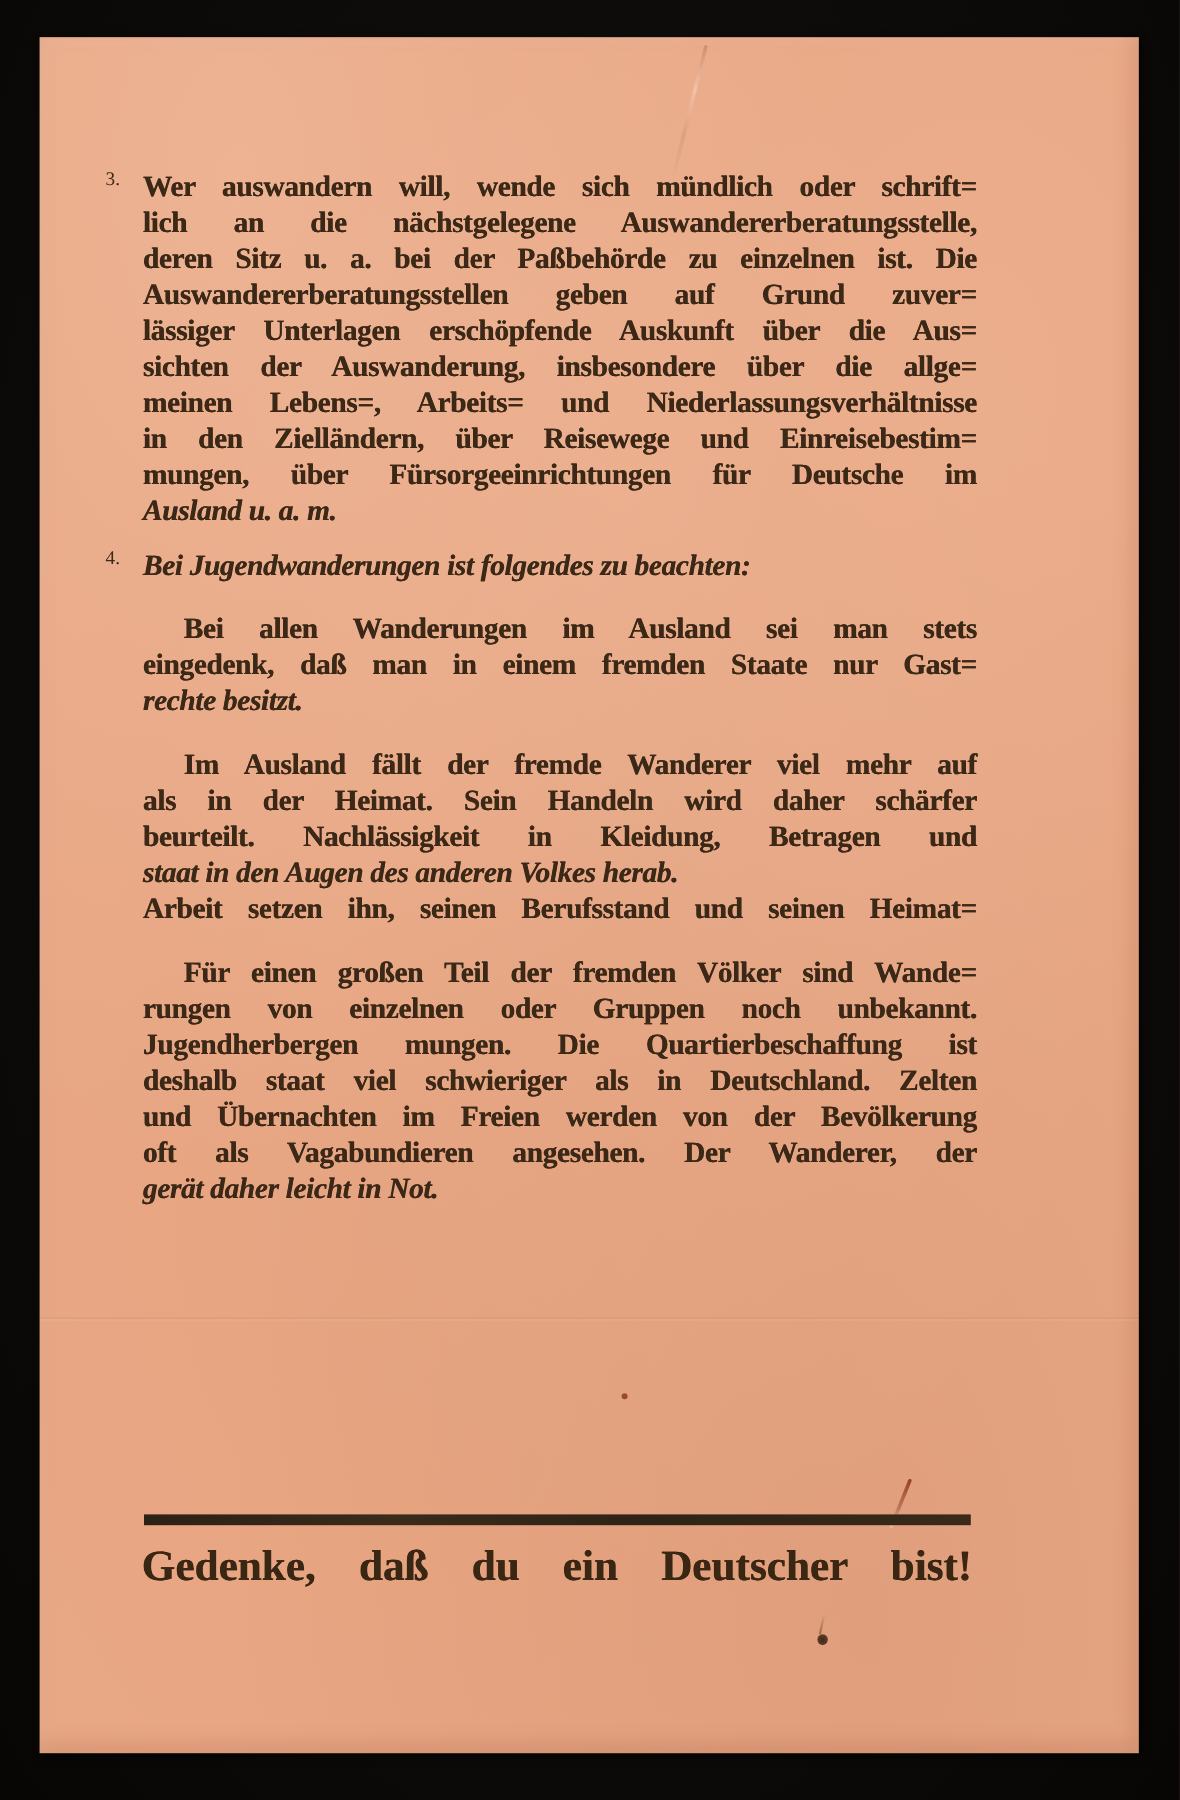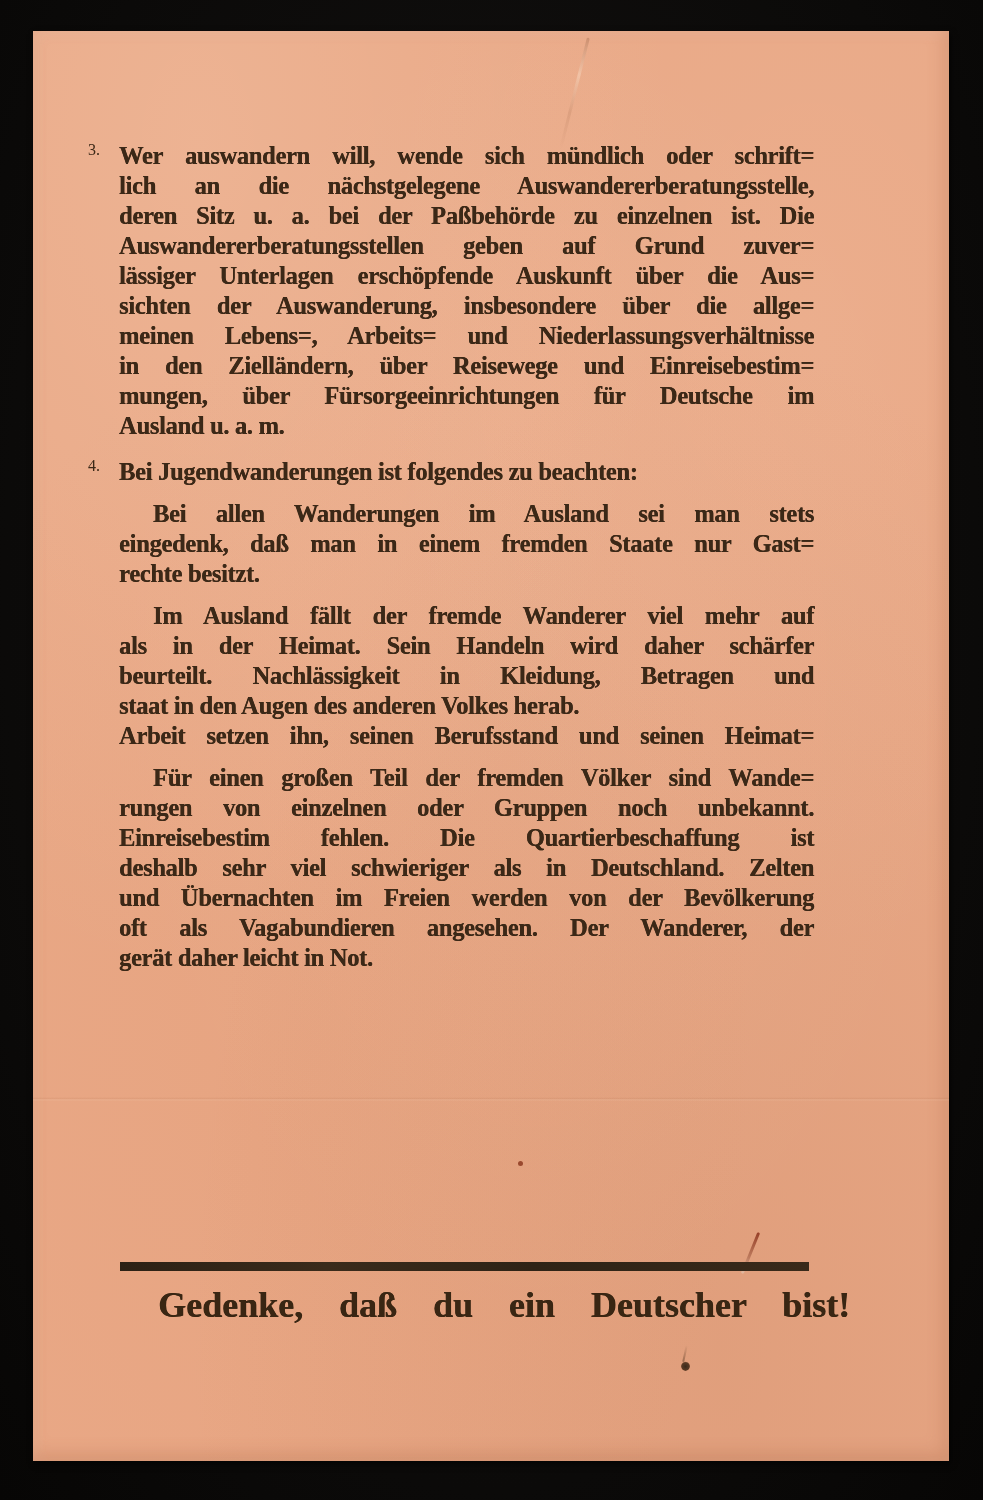--- a/index.html
+++ b/index.html
@@ -33,42 +33,41 @@
   }
   .line{
     font-size:24.5px;
     line-height:30px;
     font-weight:bold;
     letter-spacing:-0.3px;
     text-align:justify;
     text-align-last:justify;
     text-shadow:0.3px 0 0 currentColor;
   }
-  .line.last{text-align:left;text-align-last:left;}
+  .line.last{text-align:left;text-align-last:left;font-style:italic;}
   .hang{position:relative;padding-left:31px;}
   .hang .num{position:absolute;left:0;top:0;}
   .item4{margin-top:16px;}
-  .para{margin-top:12px;}
+  .para{margin-top:23px;}
   .para .line.first{padding-left:34px;}
   .footer-rule{
     position:absolute;
     left:87px;top:1231px;width:689px;height:9px;
     background:linear-gradient(90deg,#2c2115 0%,#3a2b1b 30%,#2e2316 60%,#392a1a 100%);
   }
   .slogan{
     position:absolute;
     left:85px;top:1252px;width:692px;
     font-size:36px;line-height:44px;
     font-weight:bold;
     color:#392613;
     letter-spacing:0;
     text-align:justify;
     text-align-last:justify;
     text-shadow:0.4px 0 0 currentColor;
-    margin-left:40px;
   }
   
   .crease-top{
     position:absolute;left:540px;top:5px;width:3px;height:115px;
     background:linear-gradient(180deg, rgba(120,65,35,.25), rgba(255,235,215,.35), rgba(120,65,35,.12), transparent);
     transform:rotate(14deg);
     border-radius:2px;
   }
   .crease-horizontal{
     position:absolute;left:0;top:1066px;width:100%;height:4px;
@@ -134,22 +133,22 @@
           <div class="line first">Im Ausland fällt der fremde Wanderer viel mehr auf</div>
           <div class="line">als in der Heimat. Sein Handeln wird daher schärfer</div>
           <div class="line">beurteilt. Nachlässigkeit in Kleidung, Betragen und</div>
           <div class="line last">staat in den Augen des anderen Volkes herab.</div>
           <div class="line">Arbeit setzen ihn, seinen Berufsstand und seinen Heimat=</div>
         </div>
 
         <div class="para">
           <div class="line first">Für einen großen Teil der fremden Völker sind Wande=</div>
           <div class="line">rungen von einzelnen oder Gruppen noch unbekannt.</div>
-          <div class="line">Einreisebestim fehlen. Die Quartierbeschaffung ist</div>
-          <div class="line">deshalb sehr viel schwieriger als in Deutschland. Zelten</div>
+          <div class="line">Jugendherbergen mungen. Die Quartierbeschaffung ist</div>
+          <div class="line">deshalb staat viel schwieriger als in Deutschland. Zelten</div>
           <div class="line">und Übernachten im Freien werden von der Bevölkerung</div>
           <div class="line">oft als Vagabundieren angesehen. Der Wanderer, der</div>
           <div class="line last">gerät daher leicht in Not.</div>
         </div>
       </div>
 
     </div>
 
     <div class="speck-red"></div>
     <div class="scratch"></div>

